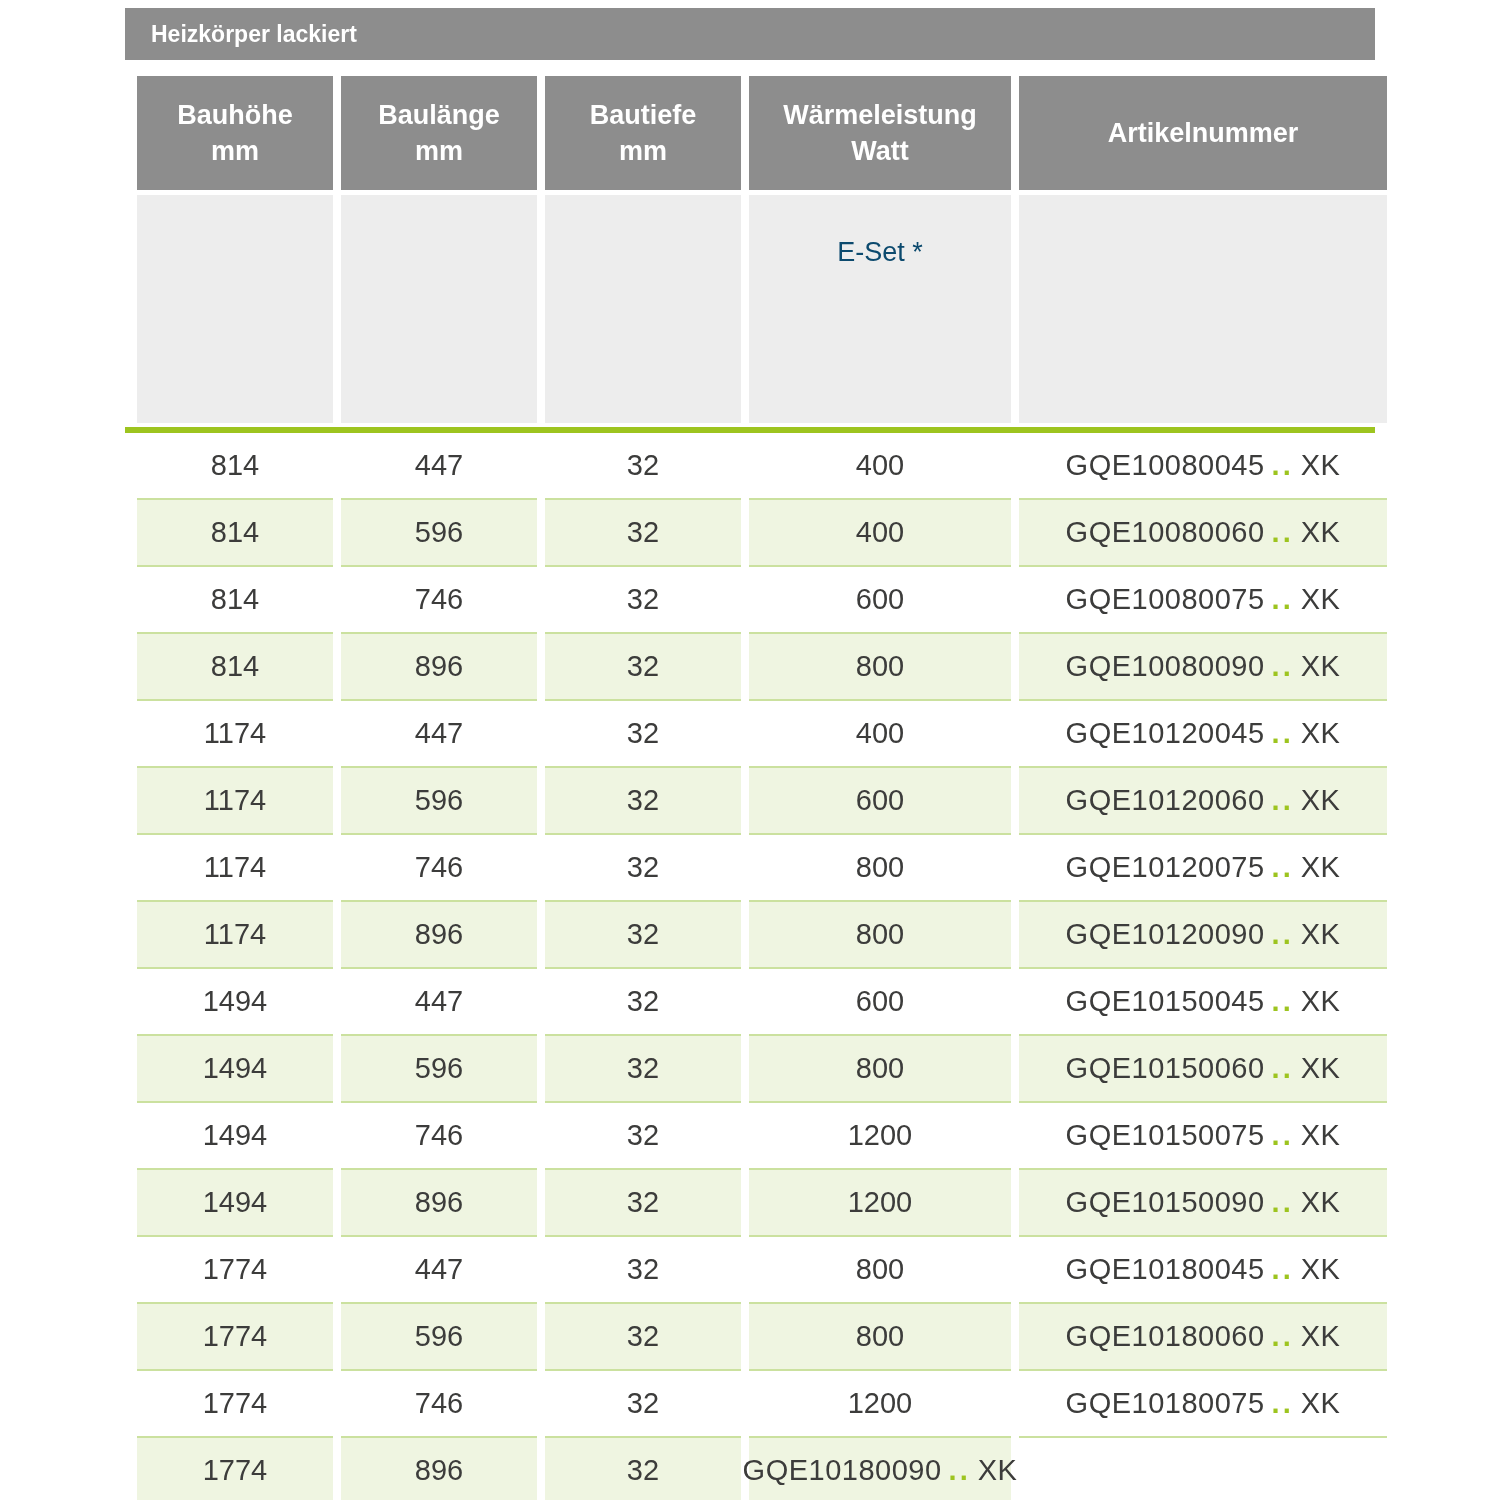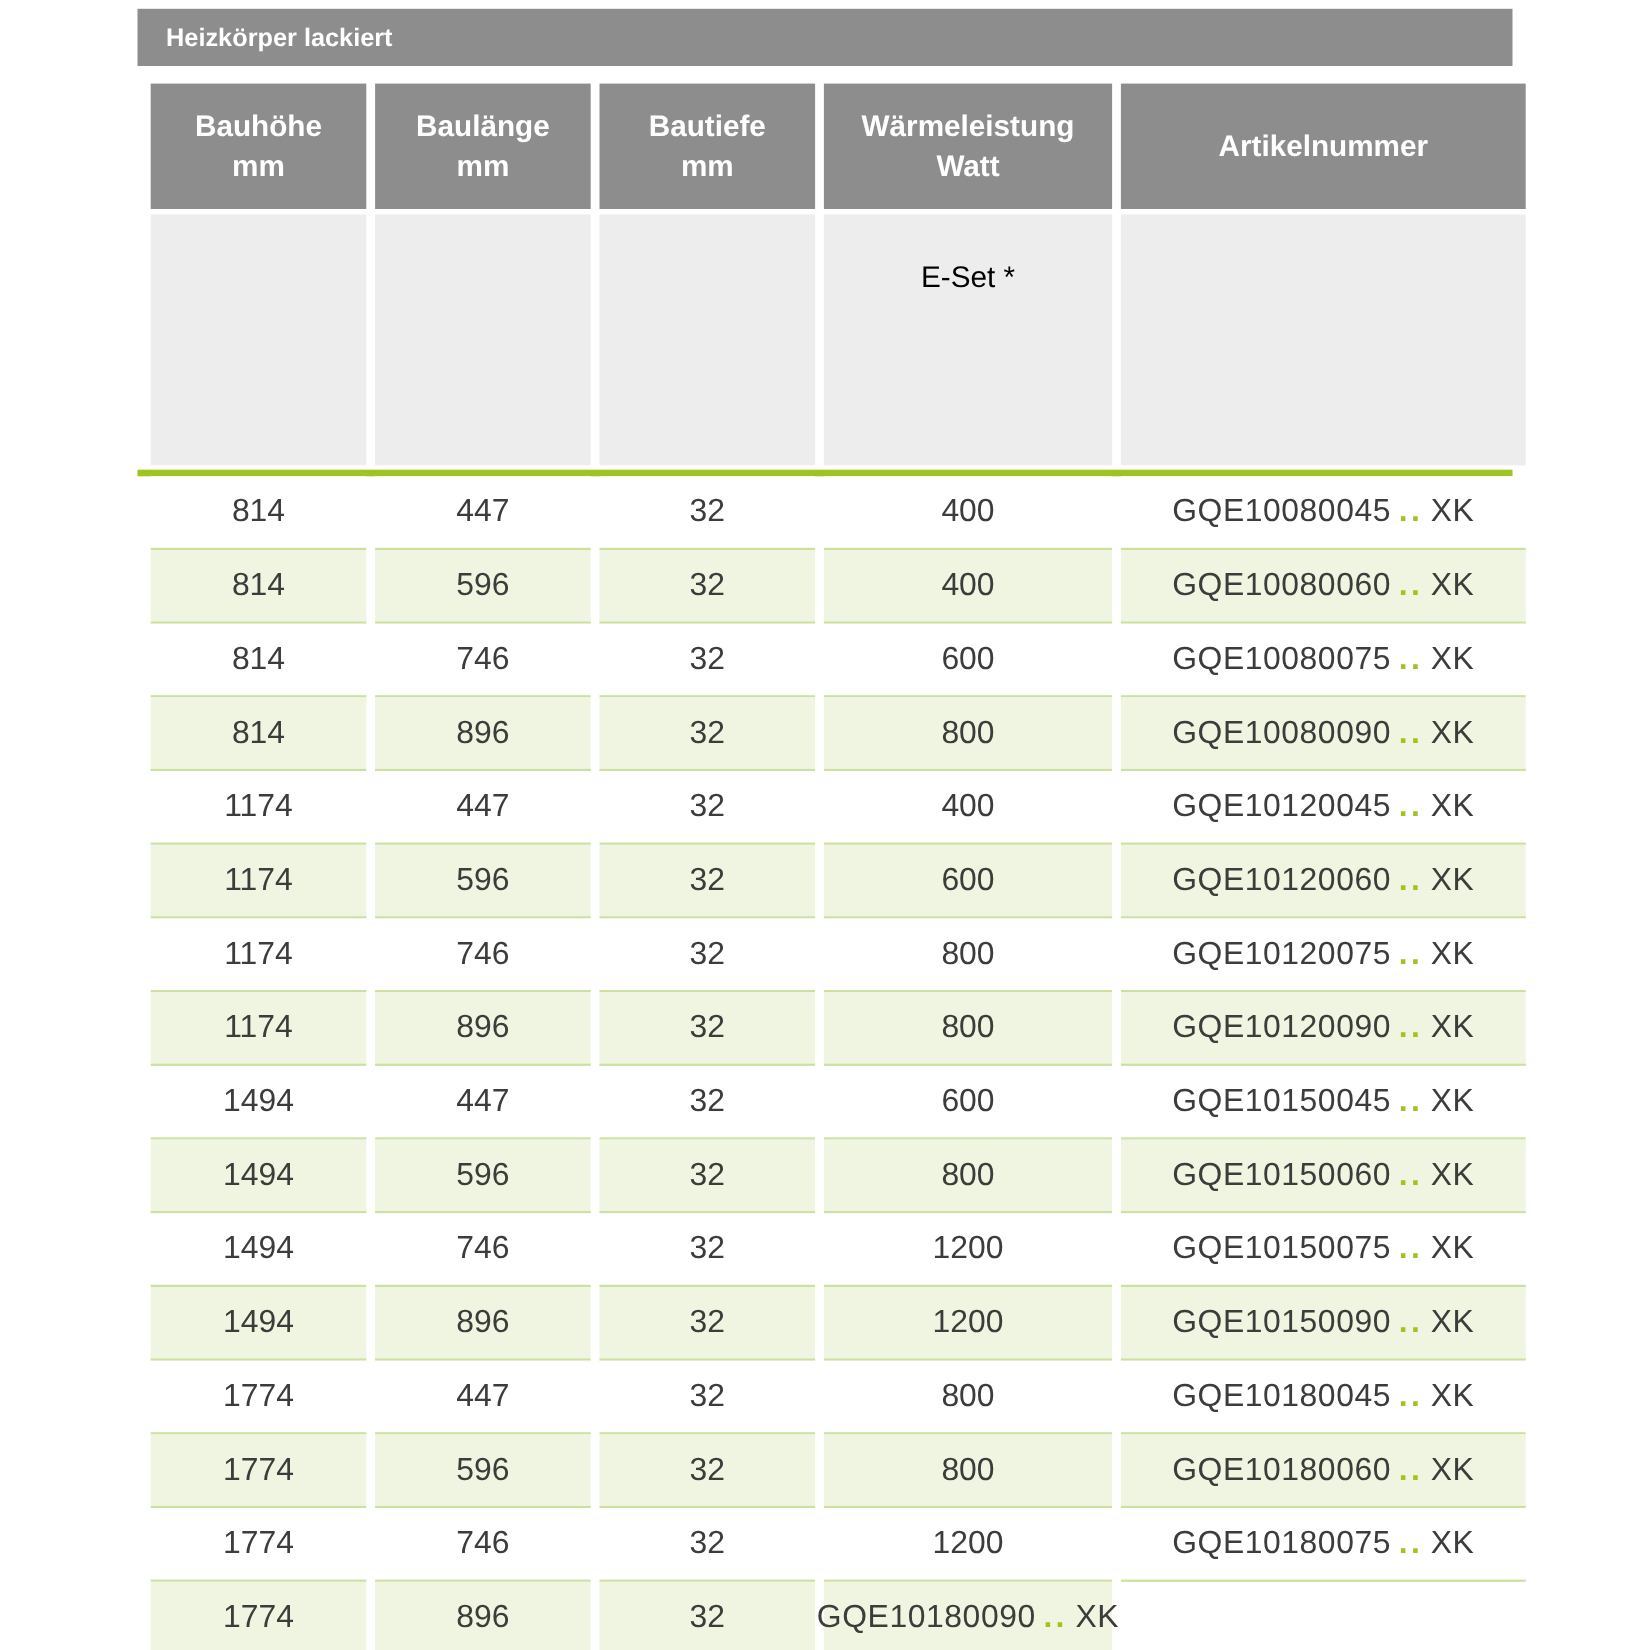--- a/index.html
+++ b/index.html
@@ -59,21 +59,21 @@
   .scell {
     background: #ededed;
     height: 228px;
     display: flex;
     justify-content: center;
     align-items: flex-start;
     padding-top: 42px;
     box-sizing: border-box;
     font-size: 27px;
     font-weight: 400;
-    color: #000000;
+    color: #0c4a6e;
   }
   .green-line {
     height: 6px;
     background: #9dc41f;
     margin-bottom: 0px;
   }
   .data-row .cell {
     height: 67px;
     display: flex;
     align-items: center;

